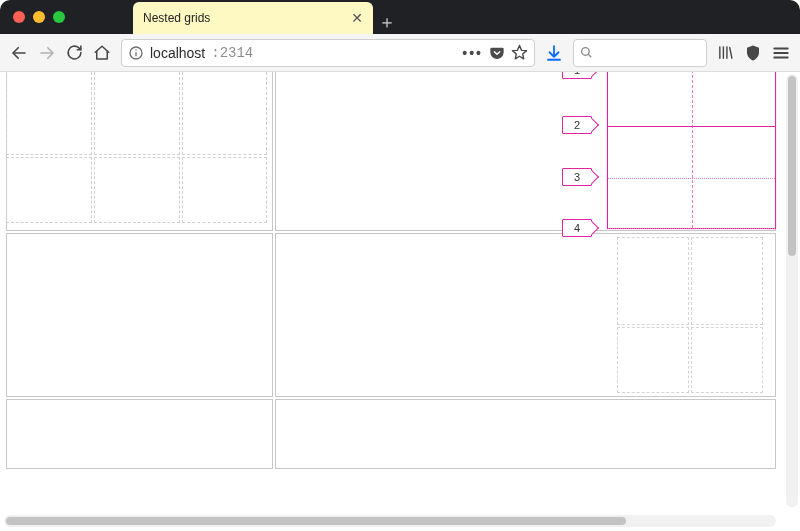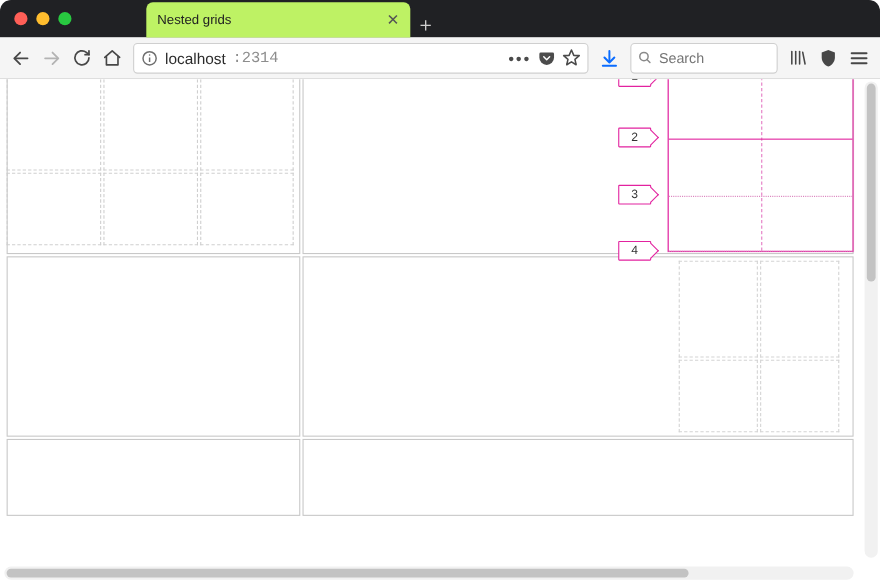--- a/index.html
+++ b/index.html
@@ -18,21 +18,21 @@
     border-top-left-radius: 8px;
     border-top-right-radius: 8px;
   }
   .traffic-lights { display: flex; align-items: center; gap: 8px; padding: 0 13px; }
   .tl { width: 12px; height: 12px; border-radius: 50%; }
   .tl.red { background: #ff5f57; }
   .tl.yellow { background: #ffbd2e; }
   .tl.green { background: #28c940; }
   .tabs { display: flex; align-items: flex-end; margin-left: 55px; }
   .tab {
-    height: 32px; min-width: 240px; background: #bef264;
+    height: 32px; min-width: 240px; background: #fef9c3;
     border-top-left-radius: 6px; border-top-right-radius: 6px;
     display: flex; align-items: center; padding: 0 10px;
     font-size: 12px; color: #222; gap: 8px;
     align-self: flex-end;
   }
   .tab .title { flex: 1; white-space: nowrap; overflow: hidden; text-overflow: ellipsis; }
   .tab .close { font-size: 14px; color: #555; }
   .newtab { width: 28px; display: flex; align-items: center; justify-content: center; color: #cfcfcf; font-size: 18px; }
 
   
@@ -277,21 +277,20 @@
         </svg>
     </span>
 
     <div class="searchbox">
       <span class="icon">
         <svg width="13" height="13" viewBox="0 0 24 24" fill="none" stroke="#8a8a8a" stroke-width="2.5" stroke-linecap="round">
             <circle cx="10" cy="10" r="7"></circle>
             <line x1="20" y1="20" x2="15" y2="15"></line>
           </svg>
       </span>
-      <input placeholder="Search" style="">
     </div>
 
     <span class="icon">
       <svg width="17" height="17" viewBox="0 0 24 24" fill="none" stroke="currentColor" stroke-width="2" stroke-linecap="round">
           <line x1="4" y1="4" x2="4" y2="20"></line>
           <line x1="9" y1="4" x2="9" y2="20"></line>
           <line x1="14" y1="4" x2="14" y2="20"></line>
           <line x1="18" y1="5" x2="21" y2="20"></line>
         </svg>
     </span>

